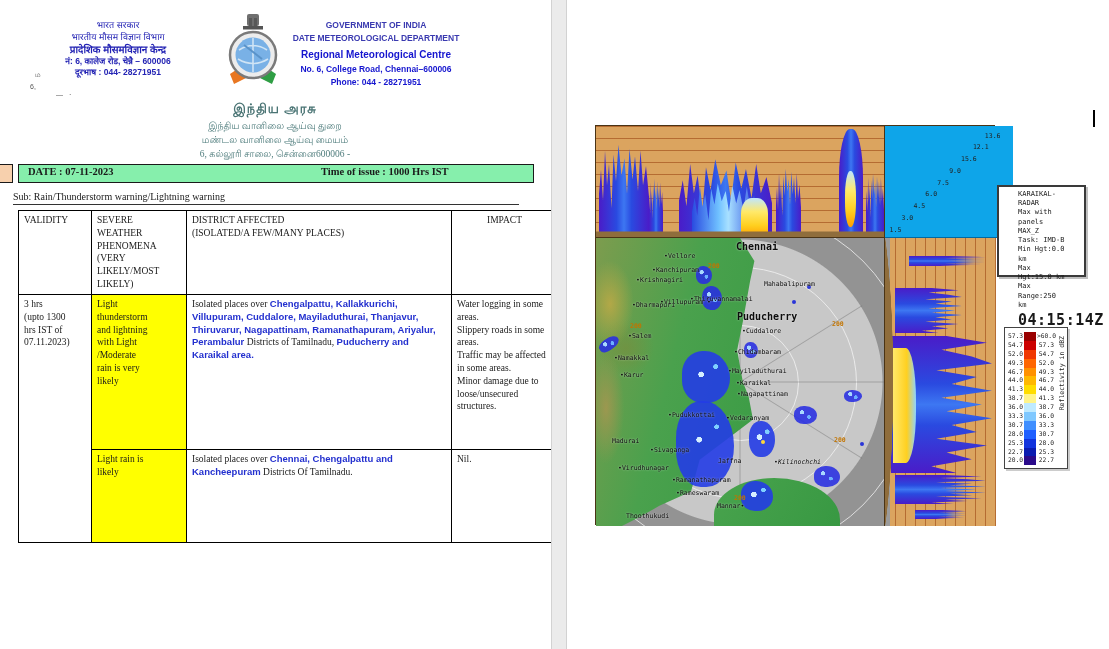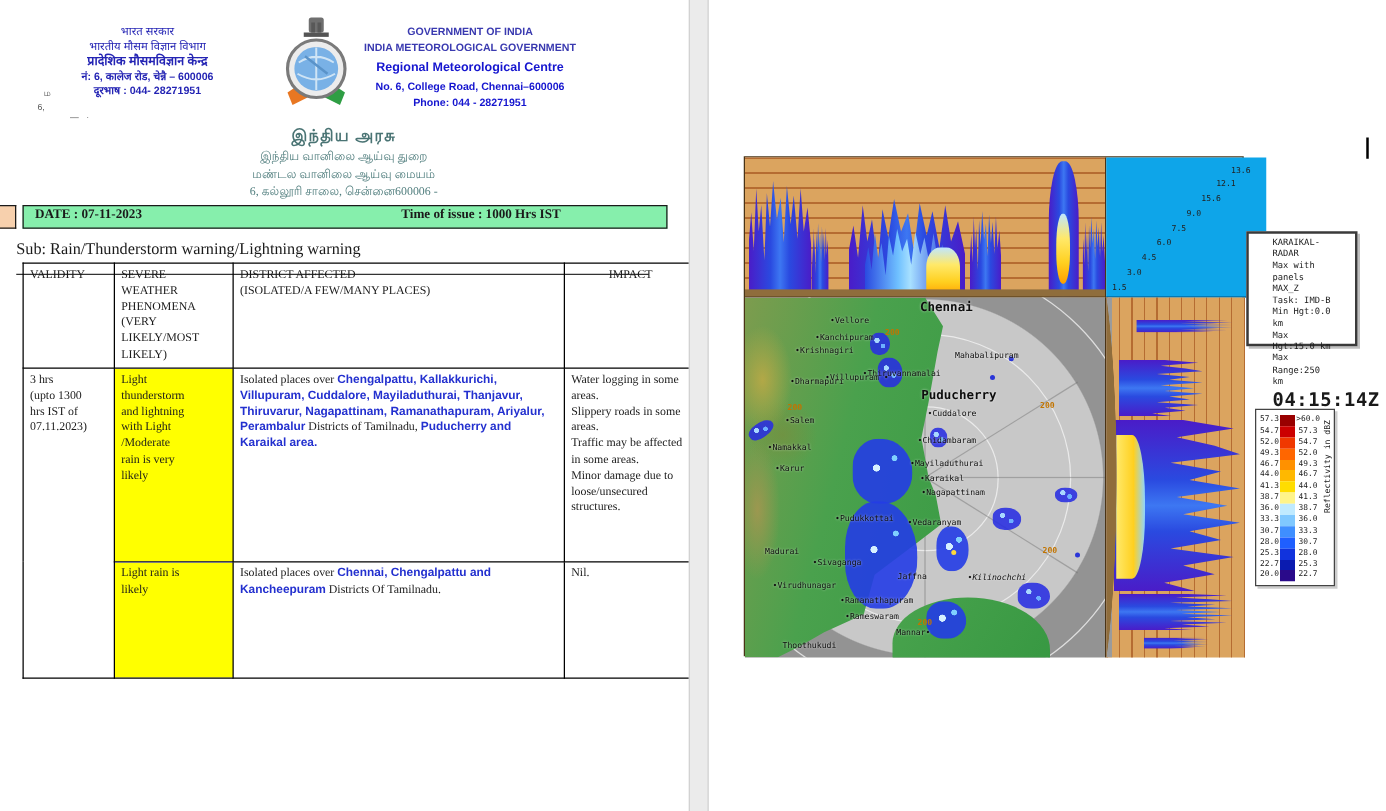--- a/index.html
+++ b/index.html
@@ -28,22 +28,22 @@
                color:#4e7c7c;font-size:9.5px;line-height:1.5}
   .tamil-title{font-size:13px;font-weight:700;letter-spacing:1px;color:#4a7474}
 
   .date-bar{position:absolute;left:18px;top:164px;width:514px;height:17px;
             background:#86efac;border:1.5px solid #1a1a1a;font-size:10.5px;font-weight:600}
   .date-bar .d1{position:absolute;left:9px;top:1px}
   .date-bar .d2{position:absolute;left:302px;top:1px}
   .date-bleed{position:absolute;left:0;top:164px;width:12px;height:17px;
               background:#f7d0ad;border:1.5px solid #1a1a1a;border-left:none}
 
-  .subject{position:absolute;left:13px;top:191px;width:506px;font-size:13px;
-           border-bottom:1px solid #333;padding-bottom:12px}
+  .subject{position:absolute;left:13px;top:191px;width:506px;font-size:10px;
+           border-bottom:1px solid #333;padding-bottom:2px}
 
   table.warn{position:absolute;left:18px;top:210px;width:515px;border-collapse:collapse;table-layout:fixed}
   table.warn td{border:1.5px solid #000;vertical-align:top;padding:3px 5px;
                 font-size:9.5px;line-height:1.35;overflow:hidden}
   td.c-val{width:62px} td.c-phe{width:84px} td.c-dis{width:254px} td.c-imp{width:95px}
   tr.hdr td{height:72px;font-size:9.5px}
   tr.r1 td{height:148px} tr.r2 td{height:86px}
   .pre{white-space:pre-line}
   td.validity{vertical-align:middle;font-size:10px}
   td.phen{background:#ffff00;font-size:9.5px}
@@ -170,21 +170,21 @@
       <path d="M54 62 L42 54 L38 66 L50 72 Z" fill="#2f9e44"></path>
       <circle cx="31" cy="43" r="23" fill="#ececec" stroke="#7a7a7a" stroke-width="2.5"></circle>
       <circle cx="31" cy="43" r="17.5" fill="#79b1e6"></circle>
       <path d="M17 38 q14 -9 28 0 M16 47 q15 9 30 0 M31 26 v34" stroke="#cfe4f5" stroke-width="1.6" fill="none"></path>
       <path d="M22 33 q9 7 18 14" stroke="#5a93c9" stroke-width="2" fill="none"></path>
     </svg>
   </div>
 
   <div class="eng-block">
     <div>GOVERNMENT OF INDIA</div>
-    <div>INDIA METEOROLOGICAL GOVERNMENT</div>
+    <div>DATE METEOROLOGICAL DEPARTMENT</div>
     <div>Regional Meteorological Centre</div>
     <div>No. 6, College Road, Chennai–600006</div>
     <div>Phone:  044 - 28271951</div>
   </div>
 
   <div class="tamil-block">
     <div class="tamil-title">இந்திய அரசு</div>
     <div>இந்திய வானிலை ஆய்வு துறை</div>
     <div>மண்டல வானிலை ஆய்வு மையம்</div>
     <div>6, கல்லூரி சாலை, சென்னை600006 -</div>

